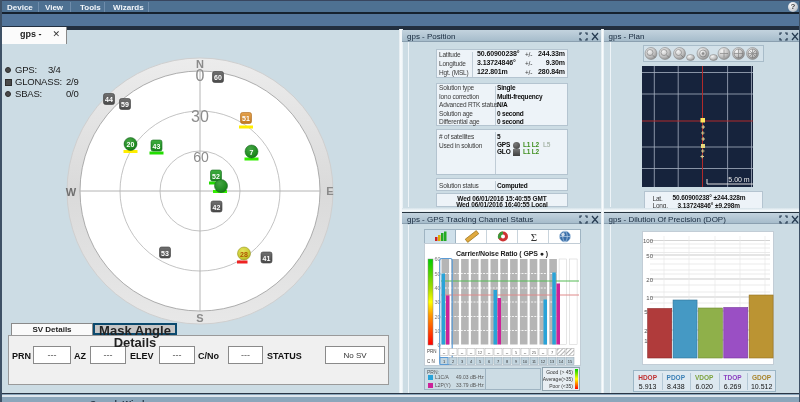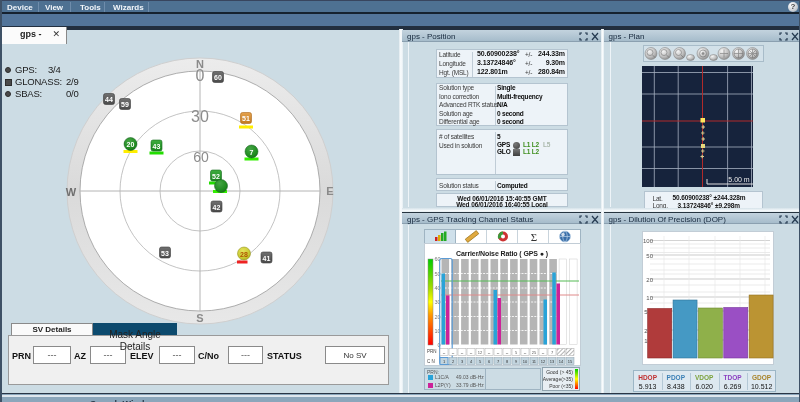--- a/index.html
+++ b/index.html
@@ -156,21 +156,21 @@
         </div>
       <div style="position:relative; height:12px;">
           <span class="abs" style="left:2px; top:3px; width:6px; height:6px; border-radius:50%; background:#4a4a4a; border:1px solid #2e2e2e;"></span>
           <span class="abs" style="left:12px; top:0;">SBAS:</span>
           <span class="abs" style="left:63px; top:0;">0/0</span>
         </div>
     </div>
   </div>
 
   <div class="abs" style="left:11px; top:323px; width:82px; height:12px; background:#fafafa; border:1px solid #8a8a8a; border-bottom:none; font-size:8px; font-weight:bold; color:#222; text-align:center; line-height:12px; z-index:5;">SV Details</div>
-  <div class="abs" style="left:93px; top:323px; width:84px; height:12px; background:#c6c6c6; border:6px solid #0c4a6e; font-size:10px; font-weight:normal; color:#222; text-align:center; line-height:12px; z-index:5;">Mask Angle Details</div>
+  <div class="abs" style="left:93px; top:323px; width:84px; height:12px; background:#c6c6c6; border:2px solid #0c4a6e; font-size:13px; font-weight:bold; color:#222; text-align:center; line-height:12px; z-index:5;">Mask Angle Details</div>
   <div class="abs" style="left:8px; top:335px; width:381px; height:50px; background:#f0f0f0; border:1px solid #9a9a9a; z-index:4;">
     <span class="abs svlbl" style="left:3px;">PRN</span>
     <div class="abs svbox" style="left:24px; width:38px;">---</div>
     <span class="abs svlbl" style="left:65px;">AZ</span>
     <div class="abs svbox" style="left:81px; width:36px;">---</div>
     <span class="abs svlbl" style="left:121px;">ELEV</span>
     <div class="abs svbox" style="left:150px; width:36px;">---</div>
     <span class="abs svlbl" style="left:189px;">C/No</span>
     <div class="abs svbox" style="left:219px; width:35px;">---</div>
     <span class="abs svlbl" style="left:258px;">STATUS</span>

